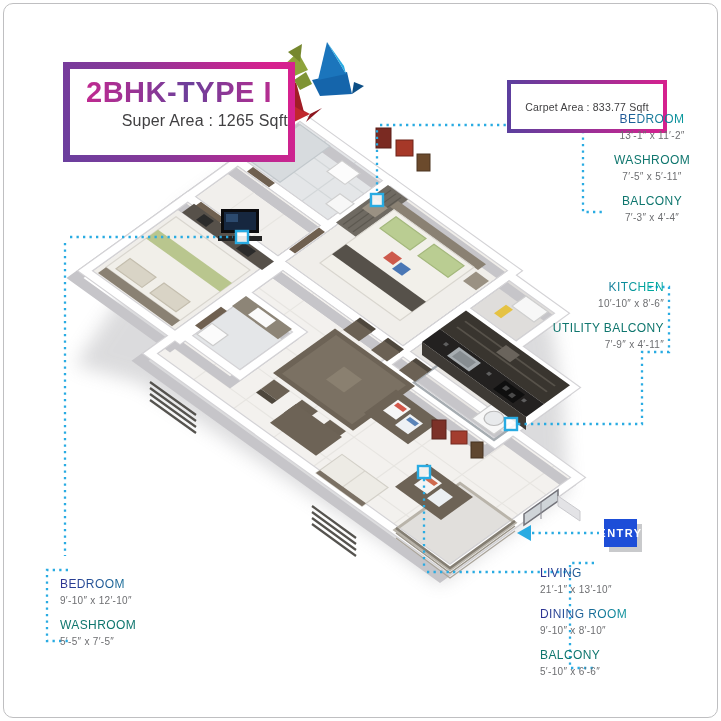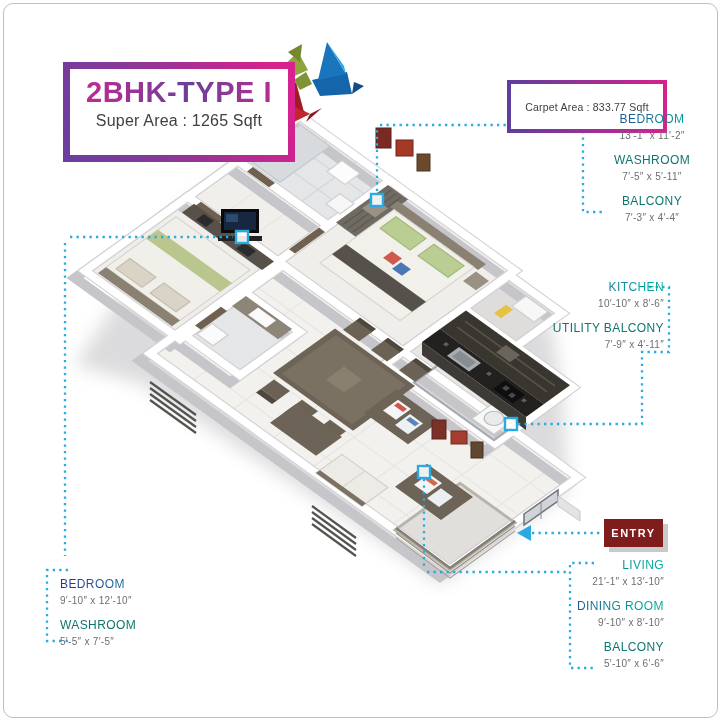--- a/index.html
+++ b/index.html
@@ -8,21 +8,21 @@
   .page-frame{position:absolute;inset:3px;border:1.5px solid #bfbfc1;border-radius:10px;pointer-events:none;}
 
   
   .title-card{position:absolute;left:63px;top:62px;width:218px;height:86px;
     border:7px solid transparent;
     background:linear-gradient(#fff,#fff) padding-box,
                linear-gradient(245deg,#d6218e 10%,#8a3798 60%,#6a3f9e 100%) border-box;
     text-align:center;}
   .title-main{margin-top:7px;font-size:29px;font-weight:bold;letter-spacing:.5px;
     color:#a9308f;}
-  .title-sub{margin-top:3px;font-size:16px;color:#414042;letter-spacing:.2px;}
+  .title-sub{margin-top:3px;font-size:16px;color:#414042;letter-spacing:.2px;text-align:right;}
   @supports (-webkit-background-clip:text){
     .title-main{background:linear-gradient(90deg,#c9278f 2%,#6c3f9a 55%,#c42a8e 100%);
       -webkit-background-clip:text;background-clip:text;color:transparent;}
   }
 
   
   .area-card{position:absolute;left:507px;top:48px;width:152px;height:45px;
     border:4px solid transparent;
     background:linear-gradient(#fff,#fff) padding-box,
                linear-gradient(90deg,#5b3f9e 0%,#d6218e 100%) border-box;
@@ -32,25 +32,25 @@
   
   .lbl-group{position:absolute;}
   .room-name{font-size:12px;font-weight:normal;letter-spacing:.4px;line-height:14px;color:#0d8a93;}
   @supports (-webkit-background-clip:text){
     .room-name{background:linear-gradient(90deg,#2e3192 0%,#00a79d 85%);
       -webkit-background-clip:text;background-clip:text;color:transparent;}
   }
   .room-name.gray{background:none;-webkit-background-clip:border-box;color:#0f766e;}
   .dims{font-size:10px;color:#6d6e71;line-height:14px;letter-spacing:.3px;margin-top:3px;}
   .grp-gap{margin-top:10px;}
-  .ta-c{text-align:center;} .ta-r{text-align:right;} .ta-l{text-align:left;}
+  .ta-c{text-align:center;} .ta-r{margin-top:8px;} .ta-l{text-align:left;}
 
   
-  .entry-badge{position:absolute;left:604px;top:519px;width:59px;height:28px;
-    background:#7f1d1d;box-shadow:5px 5px 0 #c9cacc;
+  .entry-badge{position:absolute;left:604px;top:519px;width:33px;height:28px;
+    background:#1d4ed8;box-shadow:5px 5px 0 #c9cacc;
     display:flex;align-items:center;justify-content:center;
     color:#ffffff;font-size:11px;font-weight:bold;letter-spacing:1.5px;}
 
   svg{position:absolute;left:0;top:0;}
 </style>
 </head>
 <body>
 
 <div class="page-frame"></div>
 

